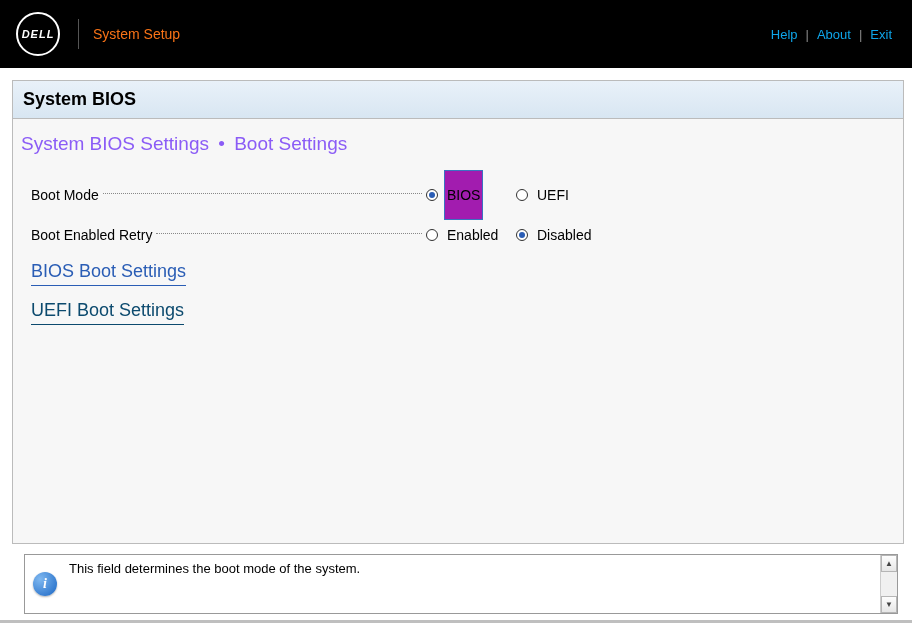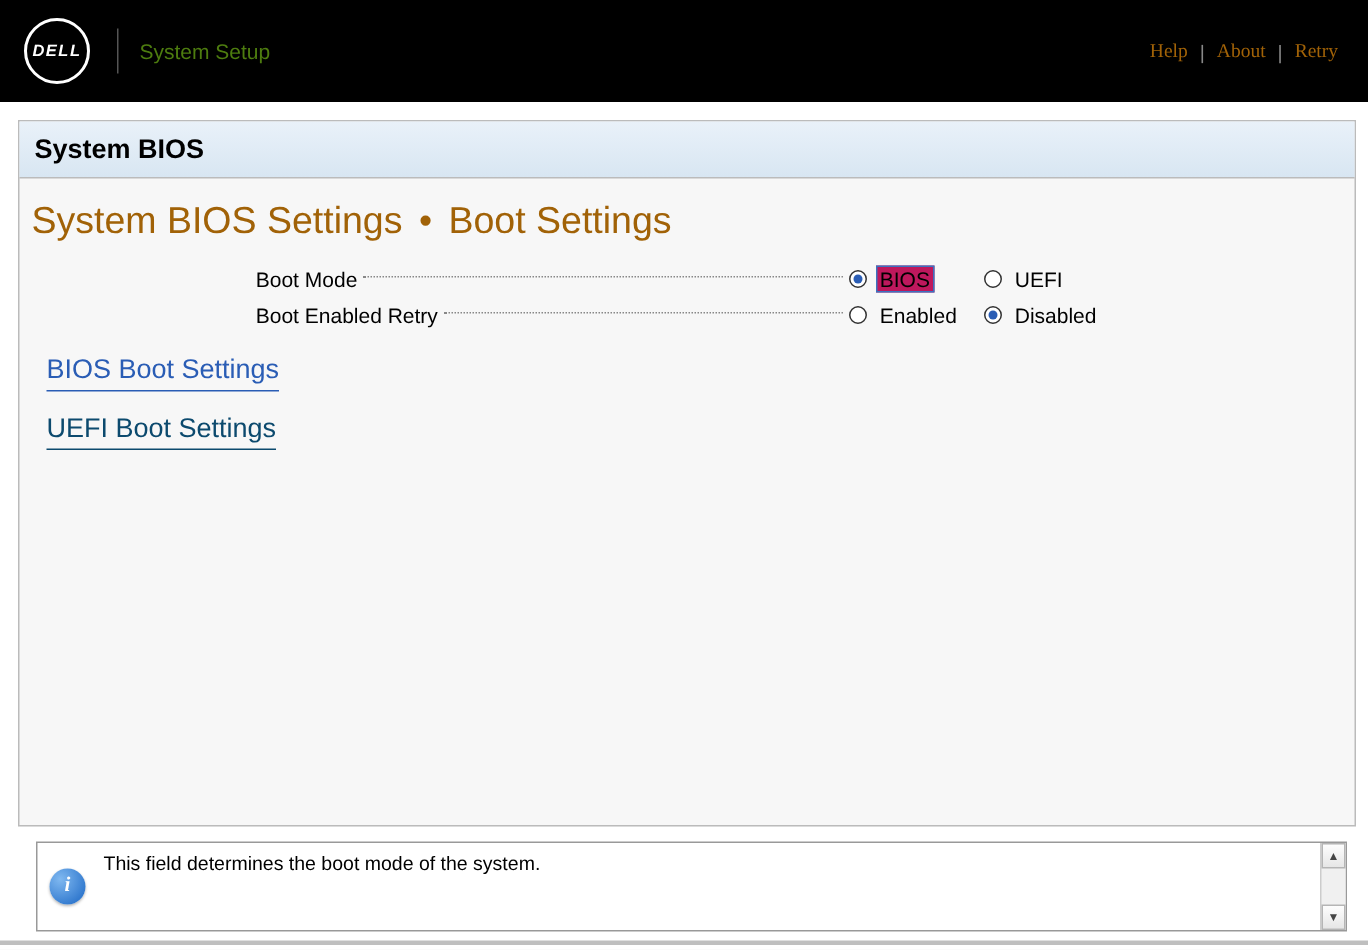--- a/index.html
+++ b/index.html
@@ -42,74 +42,72 @@
       font-style: italic;
     }
     .vsep {
       width: 1px;
       height: 30px;
       background: #555;
       margin-right: 14px;
     }
     .app-title {
       font-size: 14px;
-      color: #4d7c0f;
+      color: #f97316;
       font-weight: 300;
     }
     .topbar-right {
       position: absolute;
       right: 16px;
       top: 50%;
       transform: translateY(-50%);
       display: flex;
       align-items: center;
       color: #ddd;
       font-size: 13px;
     }
     .topbar-right span.link {
       cursor: pointer;
-      color: #a16207;
+      color: #0ea5e9;
       padding: 0 4px;
-      font-family: Liberation Serif, serif;
     }
     .topbar-right span.pipe {
       color: #888;
       padding: 0 4px;
     }
     .panel-outer {
       border: 1px solid #bbb;
       margin: 12px 8px 4px 12px;
       background: #f7f7f7;
     }
     .panel-title {
       background: linear-gradient(#e9f1f9, #d8e6f2);
       border-bottom: 1px solid #bbb;
       padding: 8px 10px;
       font-size: 18px;
       font-weight: bold;
       color: #000;
     }
     .breadcrumb {
       padding: 14px 8px 8px 8px;
-      font-size: 25px;
-      color: #a16207;
+      font-size: 19px;
+      color: #8b5cf6;
     }
     .breadcrumb .sep {
       padding: 0 4px;
     }
     .settings-body {
       padding: 4px 18px 8px 18px;
       height: 380px;
     }
     .setting-row {
       display: flex;
       align-items: center;
       padding: 3px 0;
       font-size: 14px;
-      justify-content: center;
     }
     .setting-label-wrap {
       display: flex;
       align-items: center;
       width: 395px;
       flex-shrink: 0;
     }
     .setting-label {
       color: #000;
       white-space: nowrap;
@@ -150,22 +148,22 @@
       border-radius: 50%;
       display: block;
     }
     .radio-label {
       font-size: 14px;
       color: #000;
       padding: 1px 3px;
     }
     .radio-label.focused {
       border: 1px solid #3a73c1;
-      background: #be185d;
-      padding: 0px 2px;
+      background: #a21caf;
+      padding: 16px 2px;
     }
     .link-row {
       margin-top: 14px;
       margin-bottom: 4px;
     }
     .link-item {
       font-size: 18px;
       padding-bottom: 3px;
       display: inline-block;
       border-bottom: 1px solid currentColor;
@@ -247,21 +245,21 @@
   <div class="logo-circle">
     <span class="logo-text">DELL</span>
   </div>
   <div class="vsep"></div>
   <div class="app-title">System Setup</div>
   <div class="topbar-right">
     <span class="link">Help</span>
     <span class="pipe">|</span>
     <span class="link">About</span>
     <span class="pipe">|</span>
-    <span class="link">Retry</span>
+    <span class="link">Exit</span>
   </div>
 </div>
 
 <div class="panel-outer">
   <div class="panel-title">System BIOS</div>
   <div class="breadcrumb">
     <span>System BIOS Settings</span>
     <span class="sep">•</span>
     <span>Boot Settings</span>
   </div>

